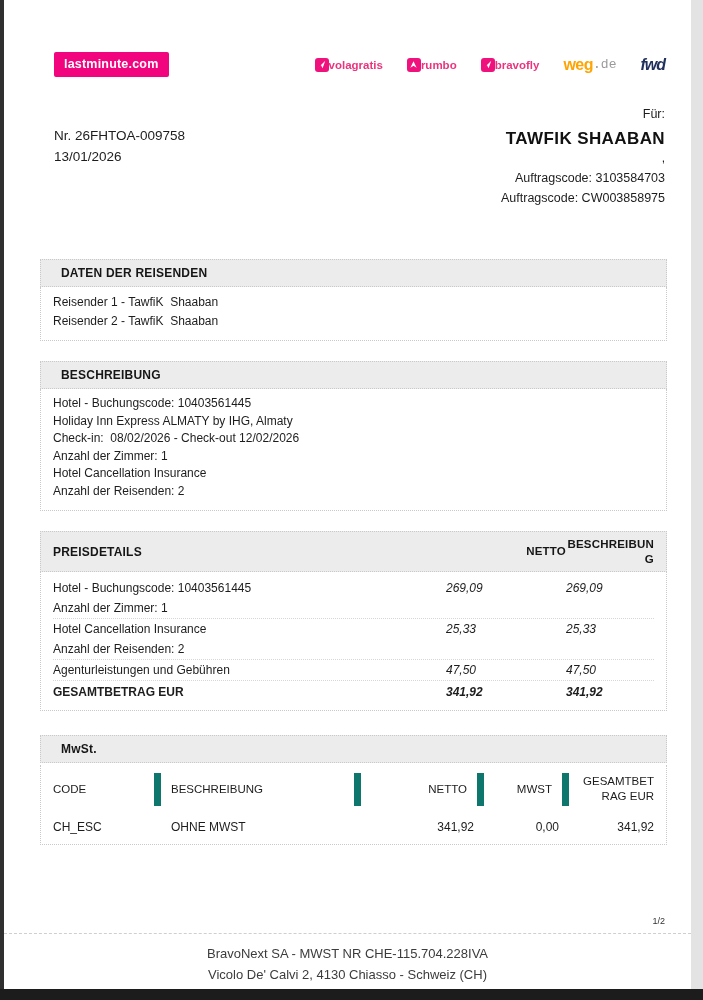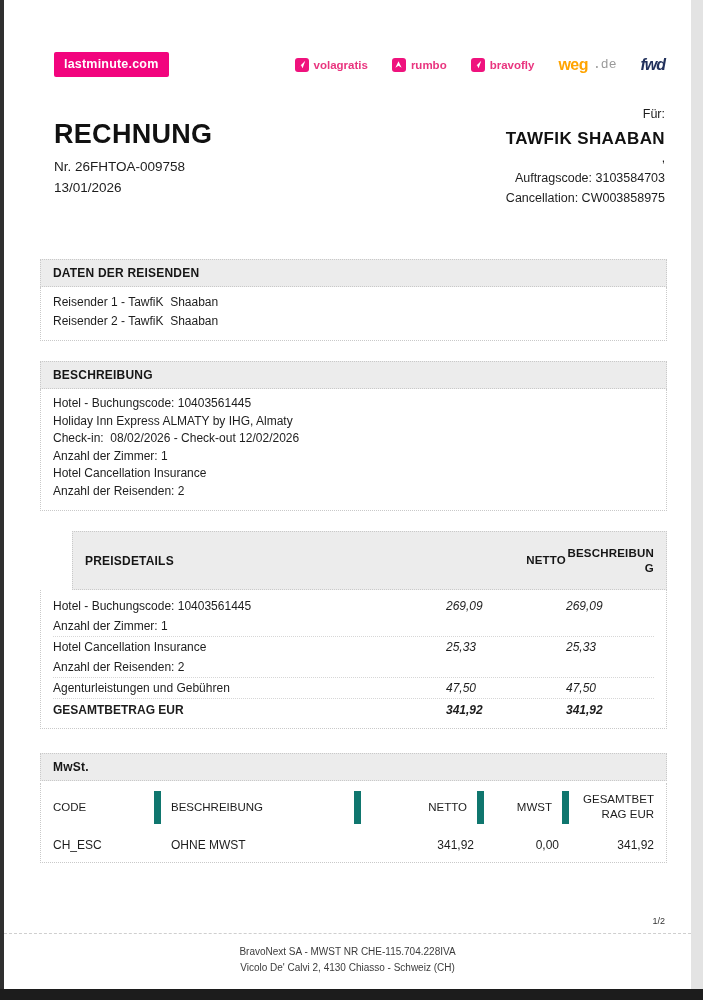--- a/index.html
+++ b/index.html
@@ -21,21 +21,21 @@
     background:#fff; padding:52px 24px 0 36px;
   }
 
   
   .header-row { display:flex; justify-content:space-between; align-items:center; padding-left:14px; }
   .lm-logo {
     background:#f2047e; color:#ffffff; font-weight:bold; font-size:12.5px;
     padding:5px 10px 6px; border-radius:2px; letter-spacing:0.2px;
   }
   .partners { display:flex; align-items:center; gap:24px; margin-right:2px; }
-  .partner { display:flex; align-items:center; gap:5px; }
+  .partner { display:flex; align-items:center; }
   .p-icon {
     width:14px; height:14px; background:#ef127d; border-radius:3px;
     display:flex; align-items:center; justify-content:center; flex:0 0 auto;
   }
   .p-icon svg { width:9px; height:9px; display:block; }
   .p-label { color:#e9357f; font-weight:bold; font-size:11.5px; }
   .weg-main { color:#ffa400; font-weight:bold; font-size:16px; letter-spacing:-0.5px; }
   .weg-suffix { color:#9a9a9a; font-size:13px;font-family:Liberation Mono, monospace; }
   .fwd-label { color:#22315c; font-weight:bold; font-size:16px; letter-spacing:-1px; font-style:italic; }
 
@@ -49,34 +49,34 @@
   .for-label { font-size:12.5px; }
   .customer-name { margin-top:8px; font-size:17px; font-weight:bold; letter-spacing:0.4px; color:#111; }
   .customer-line2 { margin-top:2px; font-size:12px; }
   .order-code { margin-top:6px; font-size:12.5px; }
   .customer-number { margin-top:6px; font-size:12.5px; }
 
   
   .sec { margin-top:20px; }
   .sec-header {
     background:#ececec; border:1px dotted #c9c9c9;
-    padding:6px 12px; font-size:12px; font-weight:bold; color:#161616;
+    padding:6px 20px; font-size:12px; font-weight:bold; color:#161616;
     letter-spacing:0.2px;
   }
   .sec-body {
     border:1px dotted #c9c9c9; border-top:none;
     padding:6px 12px 9px;
   }
   .line { font-size:12px; line-height:17.6px; white-space:pre-wrap; }
 
   .sec-travelers { margin-top:54px; }
   .sec-travelers .line { line-height:19px; }
 
   
-  .price-header { display:grid; grid-template-columns:1fr 120px 88px; align-items:center; padding:14px 12px;margin-left:32px; }
+  .price-header { display:grid; grid-template-columns:1fr 120px 88px; align-items:center; padding:5px 12px; }
   .price-header .col-title { font-size:12px; font-weight:bold; }
   .price-header .col-num { font-size:11.5px; font-weight:bold; text-align:right; line-height:1.3; }
   .break { word-break:break-all; }
   .prow { display:grid; grid-template-columns:1fr 120px 88px; font-size:12px; line-height:18px; padding:1px 0; }
   .prow .num { text-align:left;font-style:italic; }
   .prow.sep { border-bottom:1px dotted #d7d7d7; }
   .prow.total { font-weight:bold; padding-top:2px; }
   .price-body { padding:6px 12px 8px; }
 
   
@@ -88,21 +88,21 @@
   .vat-header > div:not(:last-child) { border-right:7px solid #0f766e; }
   .vat-header .num { text-align:right; }
   .vat-row { display:grid; grid-template-columns:118px 200px 1fr 85px 95px; font-size:12px; padding:7px 0 4px; }
   .vat-row > div { padding:0 10px; }
   .vat-row .num { text-align:right; }
   .vat-body { padding:0 2px 6px; }
 
   
   .pageno { position:absolute; top:916px; right:26px; font-size:9px; color:#333; }
   .foot-line { position:absolute; top:933px; left:0; right:0; border-top:1px dashed #cfcfcf; }
-  .company { position:absolute; top:944px; left:0; right:0; text-align:center; font-size:10px; line-height:1.6; color:#3c3c3c; }
+  .company { position:absolute; top:944px; left:0; right:0; text-align:center; font-size:13px; line-height:1.6; color:#3c3c3c; }
 </style>
 </head>
 <body>
 
 <div class="frame-left"></div>
 <div class="frame-right"></div>
 <div class="frame-bottom"></div>
 
 <div class="page">
 
@@ -138,30 +138,29 @@
           <span class="weg-suffix">.de</span>
       </div>
       <div class="partner">
         <span class="fwd-label">fwd</span>
       </div>
     </div>
   </div>
 
   <div class="title-row">
     <div class="title-left">
-      <h1 class="invoice-title">RECHNUNG</h1>
       <div class="invoice-number">Nr. 26FHTOA-009758</div>
       <div class="invoice-date">13/01/2026</div>
     </div>
     <div class="title-right">
       <div class="for-label">Für:</div>
       <div class="customer-name">TAWFIK SHAABAN</div>
       <div class="customer-line2">,</div>
       <div class="order-code">Auftragscode: 3103584703</div>
-      <div class="customer-number">Cancellation: CW003858975</div>
+      <div class="customer-number">Auftragscode: CW003858975</div>
     </div>
   </div>
 
   <div class="sec sec-travelers">
     <div class="sec-header">DATEN DER REISENDEN</div>
     <div class="sec-body">
       <div class="line">Reisender 1 - TawfiK  Shaaban</div>
       <div class="line">Reisender 2 - TawfiK  Shaaban</div>
     </div>
   </div>

